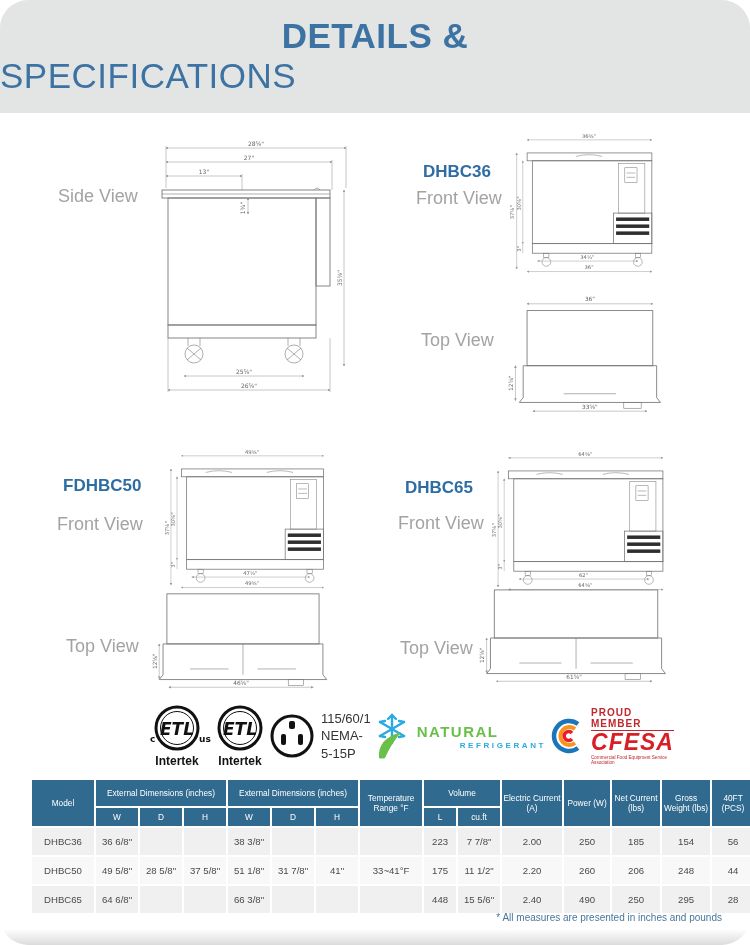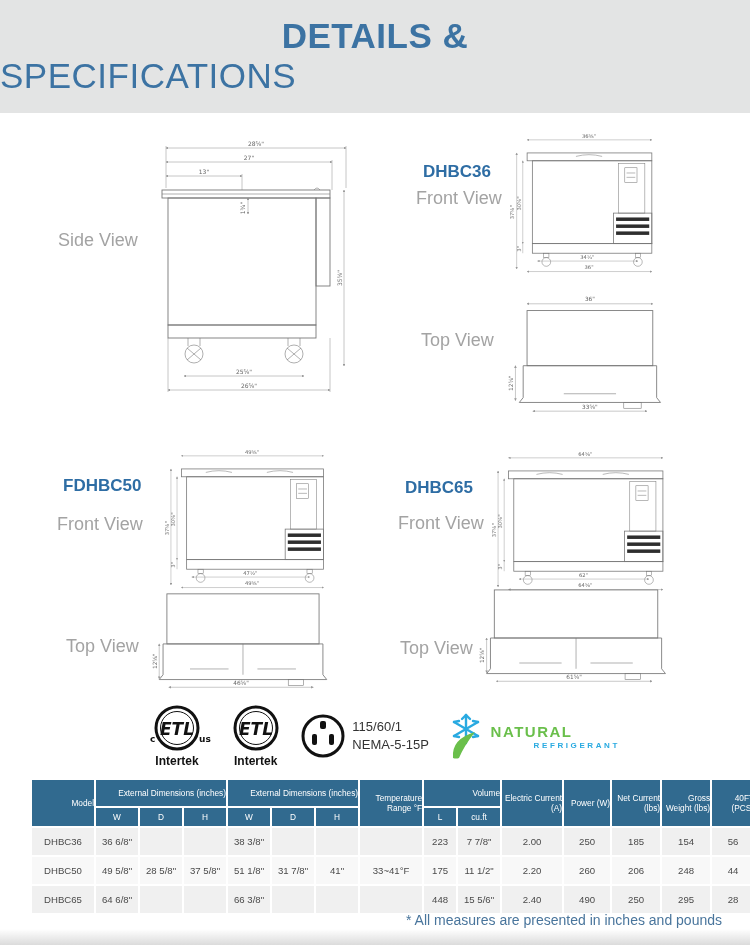--- a/index.html
+++ b/index.html
@@ -1,17 +1,17 @@
 <!DOCTYPE html>
 <html><head>
 <meta charset="utf-8">
 <style>
   html,body{margin:0;padding:0;}
   #page{position:relative;width:750px;height:945px;background:#ffffff;overflow:hidden;
-        font-family:"Liberation Sans",sans-serif;}
+        font-family:"Liberation Sans",sans-serif;border-radius:28px;}
   .top-band{position:absolute;left:0;top:0;width:750px;height:113px;background:#e3e4e4;}
   .title1{position:absolute;left:0;top:16px;width:750px;text-align:center;
           font-size:35px;font-weight:bold;letter-spacing:.5px;color:#3c73a3;}
   .title2{position:absolute;left:0;top:56px;width:750px;
           font-size:35px;font-weight:normal;letter-spacing:.5px;color:#3c73a3;}
   .view-label{position:absolute;color:#a3a3a3;font-size:18px;}
   .model-label{position:absolute;color:#2e6da4;font-size:17px;font-weight:bold;}
   svg{position:absolute;overflow:visible;}
   svg text{font-family:"DejaVu Sans",sans-serif;font-size:6px;fill:#666;}
   .dln{stroke:#999;stroke-width:.55;}
@@ -31,44 +31,44 @@
           border-bottom:1.5px solid #c1272d;padding-bottom:1px;display:inline-block;}
   .cfesa2{font-size:23px;font-weight:bold;font-style:italic;color:#d71f27;letter-spacing:1px;line-height:1;}
   .cfesa3{font-size:4.6px;color:#c1272d;margin-top:1px;}
   table.spec{position:absolute;left:30px;top:778px;width:690px;border-collapse:separate;
              border-spacing:2px;table-layout:fixed;}
   table.spec th{background:#316a8f;color:#ffffff;font-weight:normal;font-size:8.3px;
                 text-align:center;vertical-align:middle;padding:1px 0;}
   table.spec td{background:#f0f0f0;color:#4a4a4a;font-size:9.6px;text-align:center;
                 vertical-align:middle;height:27px;padding:0;}
   table.spec tr.alt td{background:#f8f8f8;}
-  table.spec tr.h1 th{height:24px;text-align:right;}
+  table.spec tr.h1 th{height:24px;}
   table.spec tr.h2 th{height:16px;}
-  .footnote{position:absolute;right:28px;top:912px;font-size:14px;color:#49759c;}
+  .footnote{position:absolute;right:28px;top:912px;font-size:10px;color:#49759c;}
   .bottom-fade{position:absolute;left:0;bottom:0;width:750px;height:16px;
                background:linear-gradient(to bottom,rgba(0,0,0,0),rgba(0,0,0,0.14));}
 </style>
 </head>
 <body>
 
 <div id="page">
 
   <div class="top-band"></div>
   <div class="title1">DETAILS &amp;</div>
   <div class="title2">SPECIFICATIONS</div>
 
   <svg width="0" height="0">
     <defs>
       <marker id="arr" viewBox="0 0 6 6" refX="5" refY="3" markerWidth="5" markerHeight="5" orient="auto-start-reverse">
         <path d="M0,0 L6,3 L0,6 z" fill="#999"></path>
       </marker>
     </defs>
   </svg>
 
-  <div class="view-label" style="left:58px;top:186px;margin-top:44px;">Side View</div>
+  <div class="view-label" style="left:58px;top:186px;">Side View</div>
   <svg style="left:146px;top:138px;" width="212" height="260" viewBox="0 0 212 260">
     <line class="dln" x1="20" y1="10" x2="200" y2="10" marker-start="url(#arr)" marker-end="url(#arr)"></line>
     <text x="110" y="7.5" text-anchor="middle">28⅝"</text>
     <line class="dln" x1="20" y1="24" x2="186" y2="24" marker-start="url(#arr)" marker-end="url(#arr)"></line>
     <text x="103" y="21.5" text-anchor="middle">27"</text>
     <line class="dln" x1="20" y1="38" x2="96" y2="38" marker-start="url(#arr)" marker-end="url(#arr)"></line>
     <text x="58" y="35.5" text-anchor="middle">13"</text>
     <line class="dln" x1="20" y1="8" x2="20" y2="50"></line>
     <line class="dln" x1="96" y1="36" x2="96" y2="52"></line>
     <line class="dln" x1="186" y1="22" x2="186" y2="52"></line>
@@ -300,20 +300,32 @@
             <line x1="9" y1="23" x2="14" y2="24"></line>
         </g>
         <path d="M8,45 Q6,26 30,19 Q19,33 14,45 Q11,46 8,45 Z" fill="#6abf4b"></path>
       </svg>
       <div class="nat-text">
         <div class="nat1">NATURAL</div>
         <div class="nat2">REFRIGERANT</div>
       </div>
     </div>
 
+    <div class="cert">
+      <svg style="position:static;" width="40" height="40" viewBox="0 0 40 40">
+        <path d="M32,8 A15,15 0 1 0 32,32" fill="none" stroke="#1b75bb" stroke-width="4.5"></path>
+        <path d="M29,13 A9,9 0 1 0 29,27" fill="none" stroke="#f7941d" stroke-width="4"></path>
+        <path d="M26,17 A4.5,4.5 0 1 0 26,23" fill="none" stroke="#ed1c24" stroke-width="3.5"></path>
+      </svg>
+      <div class="cfesa-text">
+        <span class="cfesa1">PROUD MEMBER</span>
+        <div class="cfesa2">CFESA</div>
+        <div class="cfesa3">Commercial Food Equipment Service Association</div>
+      </div>
+    </div>
   </div>
 
   <table class="spec">
     <colgroup>
       <col style="width:62px">
         <col style="width:42px">
         <col style="width:42px">
         <col style="width:42px">
       <col style="width:42px">
         <col style="width:42px">

